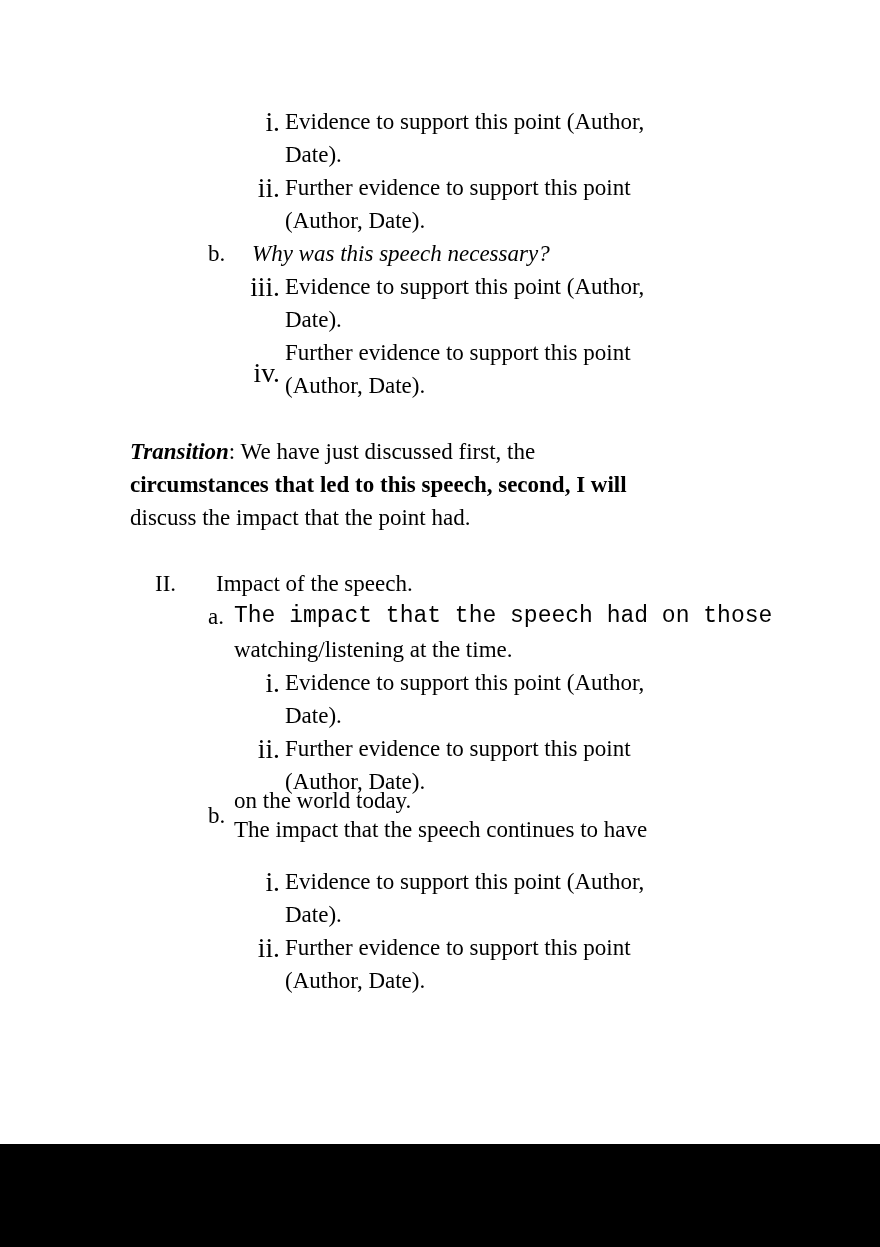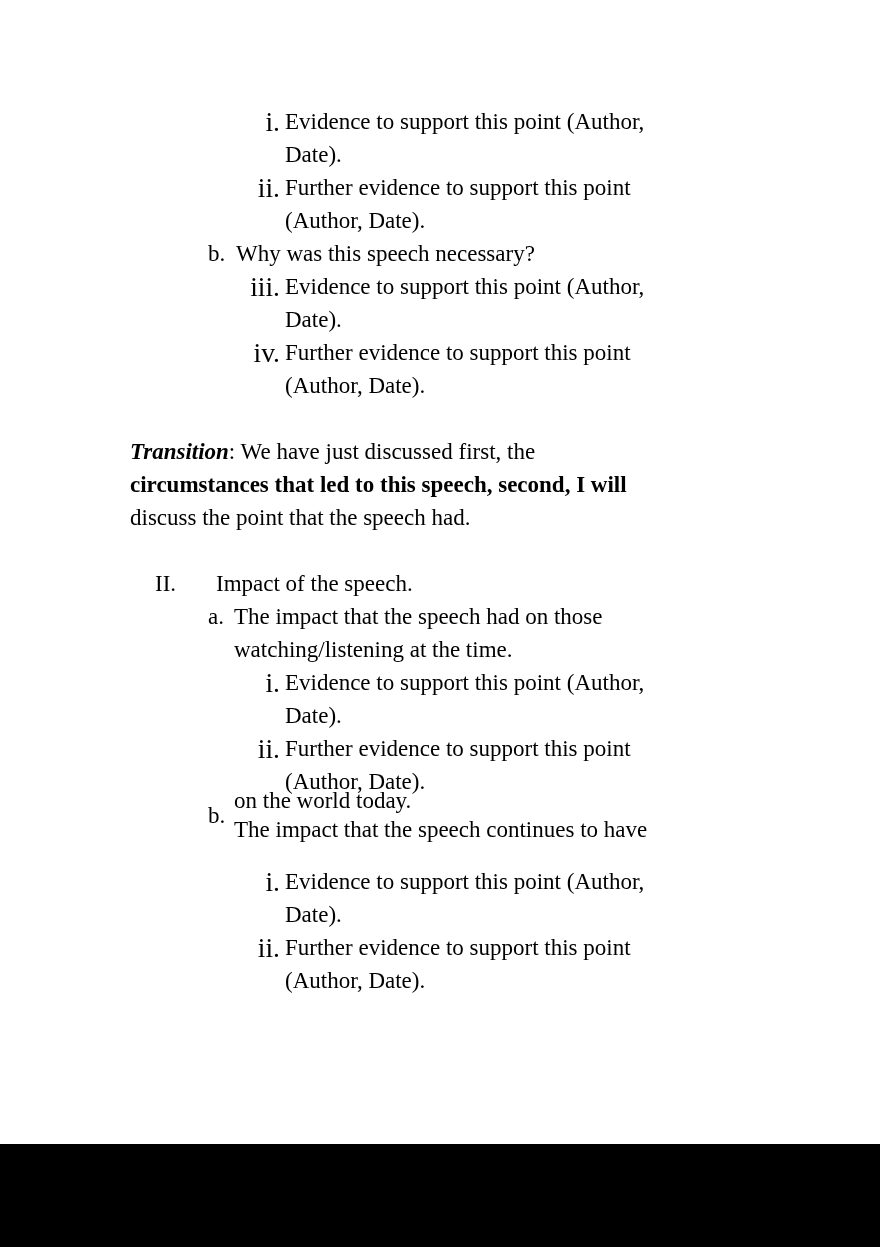--- a/index.html
+++ b/index.html
@@ -22,47 +22,47 @@
     <span class="line" style="left:285px;top:138px;">Date).</span>
   </div>
   <div>
     <span class="num" style="left:200px;width:80px;top:171px;">ii.</span>
     <span class="line" style="left:285px;top:171px;">Further evidence to support this point</span>
     <span class="line" style="left:285px;top:204px;">(Author, Date).</span>
   </div>
 
   <div>
     <span class="line" style="left:208px;top:237px;">b.</span>
-    <span class="line" style="left:236px;top:237px;">Why was this speech necessary?</span>
+    <span class="line" style="left:252px;top:237px;font-style:italic;">Why was this speech necessary?</span>
   </div>
   <div>
     <span class="num" style="left:200px;width:80px;top:270px;">iii.</span>
     <span class="line" style="left:285px;top:270px;">Evidence to support this point (Author,</span>
     <span class="line" style="left:285px;top:303px;">Date).</span>
   </div>
   <div>
-    <span class="num" style="left:200px;width:80px;top:336px;">iv.</span>
+    <span class="num" style="left:200px;width:80px;top:356px;">iv.</span>
     <span class="line" style="left:285px;top:336px;">Further evidence to support this point</span>
     <span class="line" style="left:285px;top:369px;">(Author, Date).</span>
   </div>
 
   <div>
     <span class="line" style="left:130px;top:435px;"><span class="bold">Transition</span><span>: We have just discussed first, the</span></span>
     <span class="line" style="left:130px;top:468px;font-weight:bold;">circumstances that led to this speech, second, I will</span>
-    <span class="line" style="left:130px;top:501px;">discuss the point that the speech had.</span>
+    <span class="line" style="left:130px;top:501px;">discuss the impact that the point had.</span>
   </div>
 
   <div>
     <span class="line" style="left:155px;top:567px;">II.</span>
     <span class="line" style="left:216px;top:567px;">Impact of the speech.</span>
   </div>
 
   <div>
     <span class="line" style="left:208px;top:600px;">a.</span>
-    <span class="line" style="left:234px;top:600px;">The impact that the speech had on those</span>
+    <span class="line" style="left:234px;top:600px;font-family:Liberation Mono, monospace;">The impact that the speech had on those</span>
     <span class="line" style="left:234px;top:633px;">watching/listening at the time.</span>
   </div>
   <div>
     <span class="num" style="left:200px;width:80px;top:666px;">i.</span>
     <span class="line" style="left:285px;top:666px;">Evidence to support this point (Author,</span>
     <span class="line" style="left:285px;top:699px;">Date).</span>
   </div>
   <div>
     <span class="num" style="left:200px;width:80px;top:732px;">ii.</span>
     <span class="line" style="left:285px;top:732px;">Further evidence to support this point</span>

